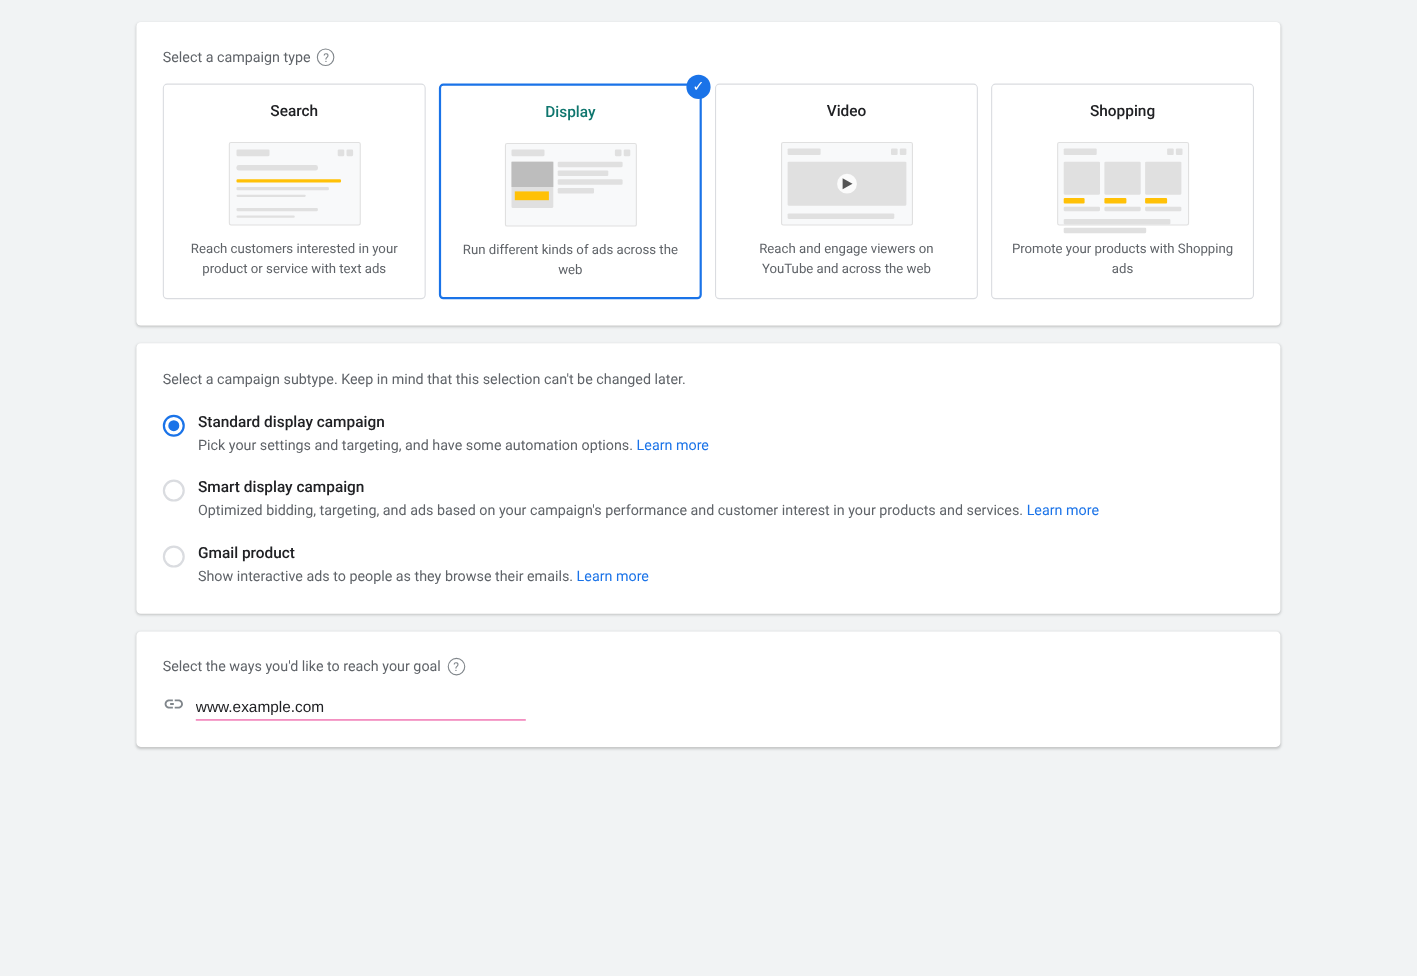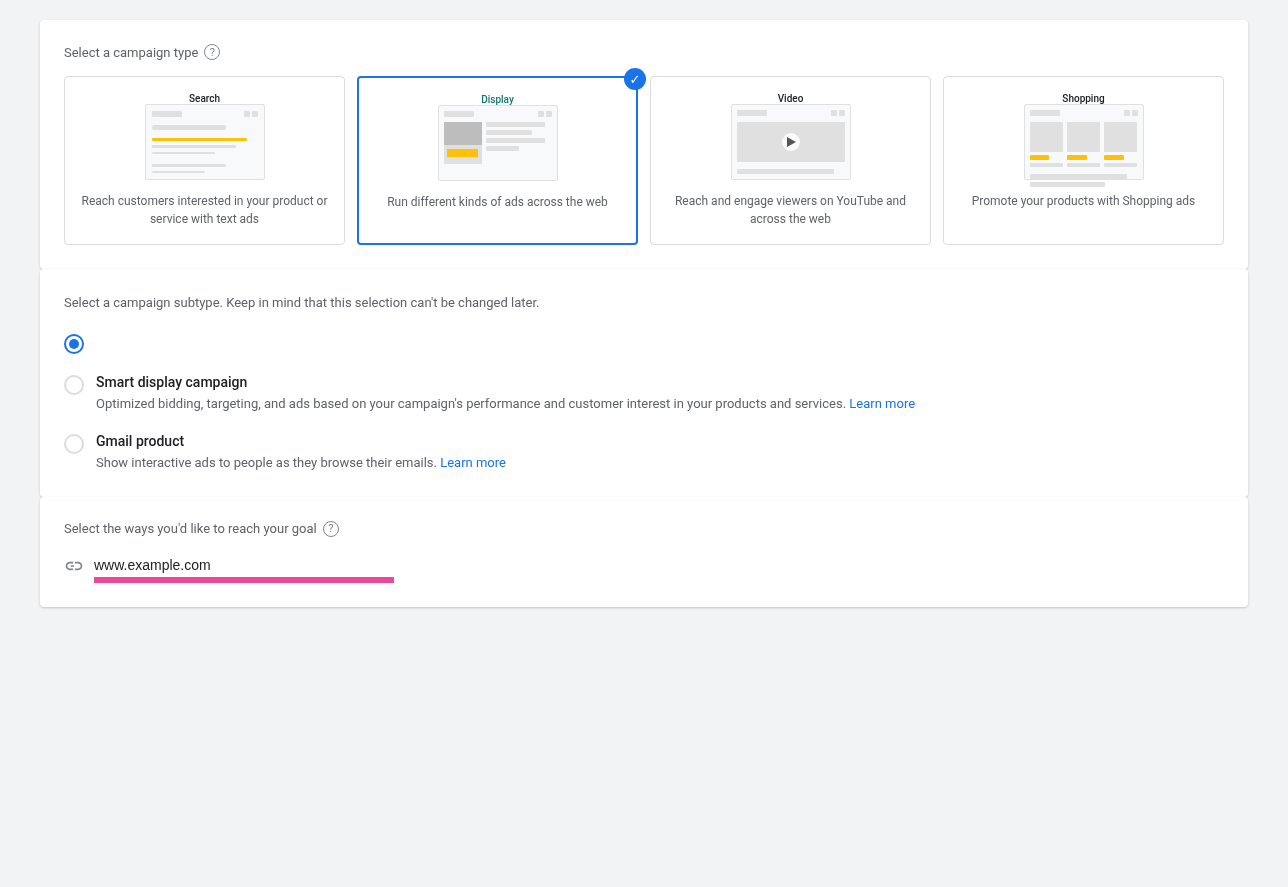--- a/index.html
+++ b/index.html
@@ -8,23 +8,24 @@
       font-family: 'Roboto', Arial, sans-serif;
       font-size: 14px;
       color: #333;
       display: flex;
       justify-content: center;
       align-items: flex-start;
       min-height: 887px;
       padding: 20px;
     }
     .page-container {
-      width: 1208px;
-      display: flex;
-      flex-direction: column;
+      width: 1040px;
+      display: flex;
+      flex-direction: column;
+      gap: 16px;
     }
 
     
     .card {
       background: #fff;
       border-radius: 4px;
       box-shadow: 0 1px 3px rgba(0,0,0,0.12), 0 1px 2px rgba(0,0,0,0.08);
       padding: 24px;
     }
 
@@ -65,24 +66,24 @@
       flex-direction: column;
       align-items: center;
       cursor: pointer;
       position: relative;
       transition: border-color 0.15s;
     }
     .campaign-type-card.selected {
       border: 2px solid #1a73e8;
     }
     .campaign-type-name {
-      font-size: 10px;
+      font-size: 14px;
       font-weight: 500;
       color: #202124;
-      margin-bottom: 0;
+      margin-bottom: 20px;
     }
     .campaign-type-card.selected .campaign-type-name {
       color: #0f766e;
     }
 
     
     .ad-thumbnail {
       width: 120px;
       height: 76px;
       margin-bottom: 12px;
@@ -383,21 +384,21 @@
       display: flex;
       align-items: center;
       gap: 10px;
     }
     .link-icon {
       color: #80868b;
       font-size: 18px;
     }
     .website-input {
       border: none;
-      border-bottom: 6px solid #ec4899;
+      border-bottom: 1px solid #ec4899;
       outline: none;
       font-size: 14px;
       color: #202124;
       width: 300px;
       padding: 4px 0;
       background: transparent;
     }
 
     
     .action-buttons {
@@ -550,20 +551,27 @@
       </div>
 
     </div>
   </div>
 
   <div class="card">
     <div class="subtype-label">Select a campaign subtype. Keep in mind that this selection can't be changed later.</div>
 
     <div class="radio-option">
       <div class="radio-circle checked"></div>
+      <div class="radio-content">
+        <div class="radio-title">Standard display campaign</div>
+        <div class="radio-desc">
+          <span>Pick your settings and targeting, and have some automation options.</span>
+          <a class="learn-more-link">Learn more</a>
+        </div>
+      </div>
     </div>
 
     <div class="radio-option">
       <div class="radio-circle"></div>
       <div class="radio-content">
         <div class="radio-title">Smart display campaign</div>
         <div class="radio-desc">
           <span>Optimized bidding, targeting, and ads based on your campaign's performance and customer interest in your products and services.</span>
           <a class="learn-more-link">Learn more</a>
         </div>

